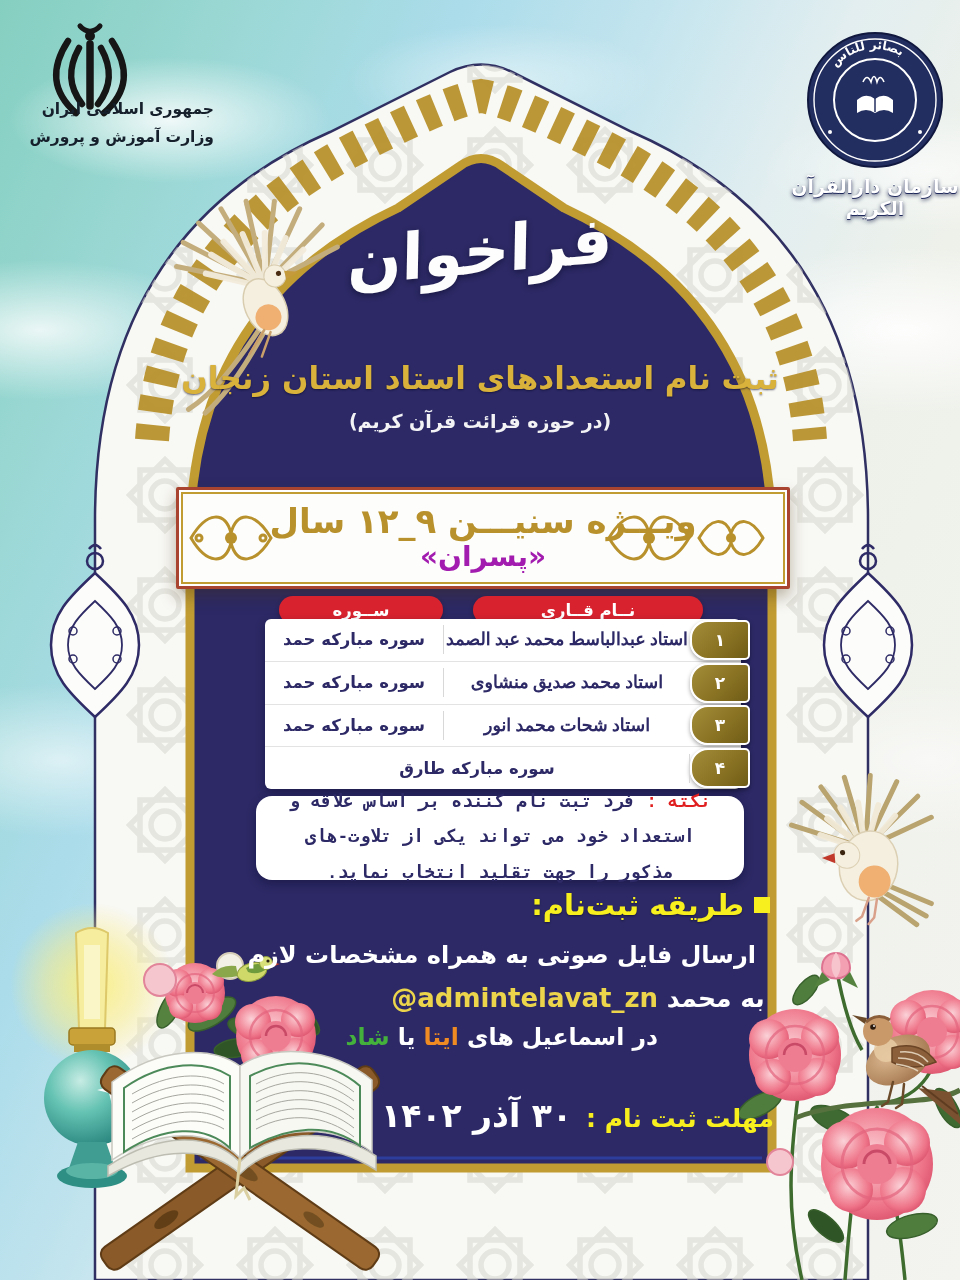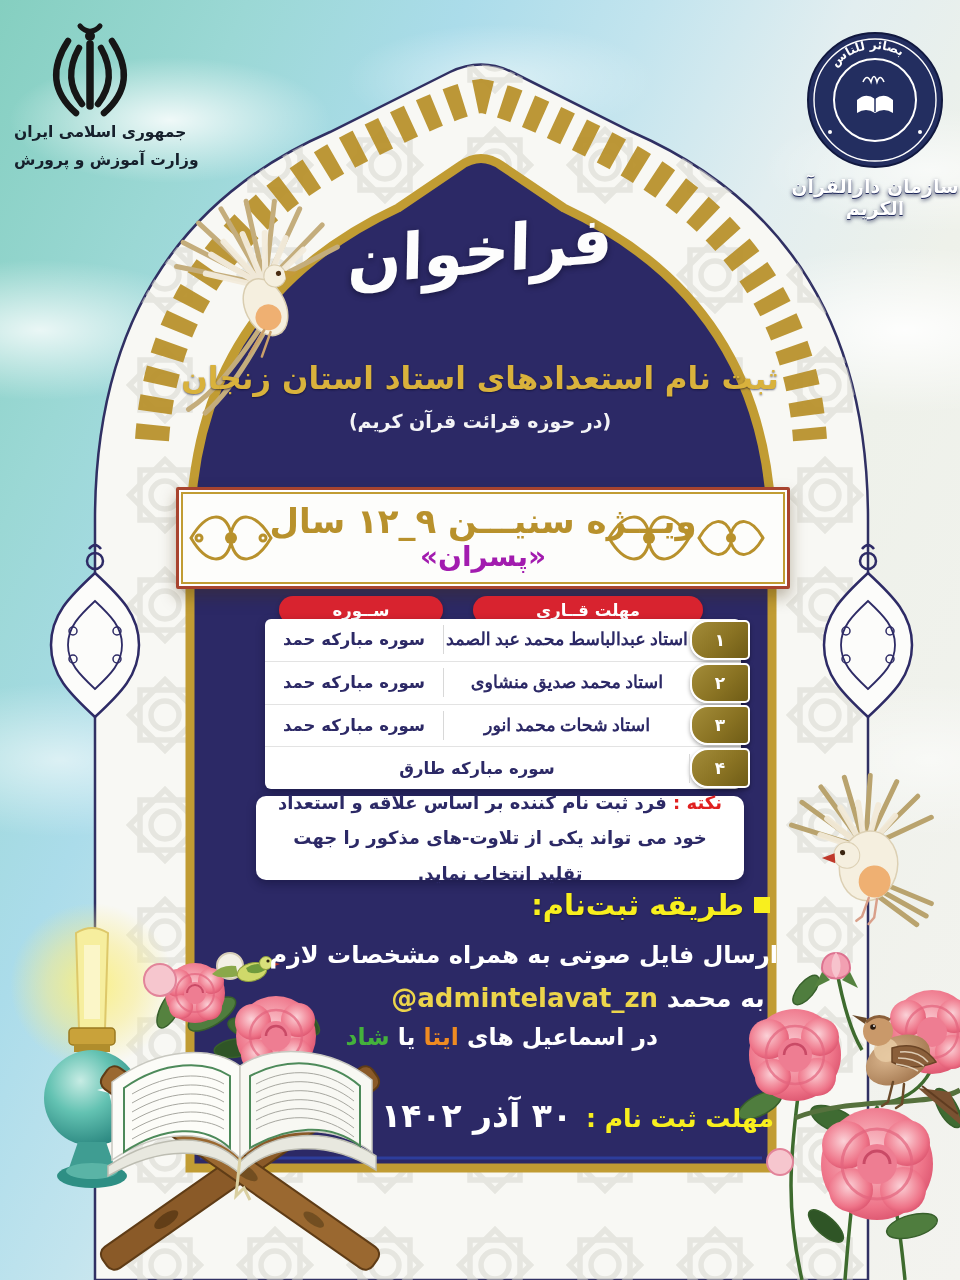--- a/index.html
+++ b/index.html
@@ -13,21 +13,21 @@
       radial-gradient(ellipse 230px 90px at 170px 120px, rgba(255,255,255,.85), rgba(255,255,255,0) 70%),
       radial-gradient(ellipse 260px 100px at 40px 330px, rgba(255,255,255,.8), rgba(255,255,255,0) 70%),
       radial-gradient(ellipse 300px 120px at 905px 330px, rgba(255,255,255,.9), rgba(255,255,255,0) 70%),
       radial-gradient(ellipse 240px 90px at 930px 170px, rgba(255,255,255,.65), rgba(255,255,255,0) 70%),
       radial-gradient(ellipse 220px 80px at 500px 80px, rgba(255,255,255,.5), rgba(255,255,255,0) 70%),
       radial-gradient(ellipse 260px 110px at 60px 760px, rgba(255,255,255,.6), rgba(255,255,255,0) 70%),
       radial-gradient(ellipse 240px 110px at 930px 760px, rgba(255,255,255,.55), rgba(255,255,255,0) 70%);
   }
   .art{position:absolute;inset:0;z-index:2;}
   .txt{position:absolute;z-index:3;direction:rtl;}
-  .ministry{left:14px;top:119px;width:200px;text-align:left;font-size:15.5px;font-weight:bold;color:#16202c;line-height:1.8;}
+  .ministry{left:14px;top:96px;width:200px;text-align:right;font-size:15.5px;font-weight:bold;color:#16202c;line-height:1.8;}
   .org-name{left:776px;top:175px;width:198px;text-align:center;font-size:19px;font-weight:bold;color:#fff;
     text-shadow:0 1px 0 #20295c,0 2px 4px rgba(20,28,70,.8);}
   .main-title{left:230px;top:214px;width:500px;text-align:center;color:#fdfdfd;font-size:64px;font-weight:bold;
     transform:rotate(-5deg) skewX(-6deg);text-shadow:0 2px 6px rgba(0,0,20,.45);}
   .subtitle{left:155px;top:360px;width:650px;text-align:center;color:#d9b23c;font-size:31px;font-weight:bold;white-space:nowrap;
     text-shadow:0 1px 2px rgba(10,10,40,.6);}
   .subnote{left:280px;top:410px;width:400px;text-align:center;color:#f3f3f6;font-size:19px;font-weight:bold;}
   .age-band{left:176px;top:487px;width:608px;height:96px;background:#fdfdfb;border:3px solid #a8442f;border-radius:2px;
     box-shadow:inset 0 0 0 2px #fff, inset 0 0 0 4px #c19c33, 0 8px 16px rgba(70,50,15,.35);
     display:flex;flex-direction:column;align-items:center;justify-content:center;}
@@ -45,29 +45,29 @@
     box-shadow:0 4px 10px rgba(10,10,40,.4);display:flex;flex-direction:column;}
   .trow{flex:1;display:flex;align-items:center;border-bottom:1px solid #e3e3e3;}
   .trow:last-child{border-bottom:none;}
   .tbadge{width:56px;height:36px;margin-left:0;margin-right:-9px;flex:0 0 auto;
     background:linear-gradient(135deg,#a38c39 0%,#8a7323 55%,#6f5c16 100%);
     border:2.5px solid #fff;border-radius:18px 5px 5px 18px;box-shadow:0 2px 4px rgba(0,0,0,.35);
     display:flex;align-items:center;justify-content:center;color:#fff;font-size:17px;font-weight:bold;}
   .tname{width:246px;flex:0 0 auto;text-align:center;font-size:17.5px;font-weight:bold;color:#2c2966;white-space:nowrap;font-family:Liberation Serif, serif;}
   .tsep{width:1px;height:70%;background:#d8d8d8;flex:0 0 auto;}
   .tsurah{flex:1;text-align:center;font-size:16.5px;font-weight:bold;color:#2c2966;white-space:nowrap;}
-  .note-card{left:256px;top:796px;width:488px;height:84px;background:#fff;border-radius:10px;
+  .note-card{left:256px;top:796px;width:488px;height:84px;background:#fff;border-radius:16px;
     box-shadow:0 4px 10px rgba(10,10,40,.4);display:flex;align-items:center;justify-content:center;
-    padding:4px 18px;box-sizing:border-box;}
+    padding:4px 18px;box-sizing:border-box;font-family:Liberation Mono, monospace;}
   .note-card p{margin:0;text-align:center;font-size:18px;font-weight:bold;color:#2c2966;line-height:1.95;}
   .note-card .nlabel{color:#e02020;}
   .reg-heading{left:430px;top:888px;width:340px;display:flex;direction:rtl;align-items:center;justify-content:flex-start;gap:10px;
     color:#f8ef1e;font-size:29px;font-weight:bold;text-shadow:0 1px 2px rgba(0,0,0,.4);}
   .bullet{width:16px;height:16px;background:#f8ef1e;flex:0 0 auto;}
-  .reg-l1{left:378px;top:941px;width:400px;text-align:center;color:#fff;font-size:24px;font-weight:bold;white-space:nowrap;}
+  .reg-l1{left:356px;top:941px;width:400px;text-align:center;color:#fff;font-size:24px;font-weight:bold;white-space:nowrap;}
   .reg-l2{left:378px;top:983px;width:400px;text-align:center;color:#fff;font-size:25px;font-weight:bold;white-space:nowrap;}
   .reg-l2 .handle{color:#ecd54b;font-size:26px;}
   .reg-l3{left:348px;top:1023px;width:310px;text-align:center;color:#fff;font-size:23.5px;font-weight:bold;white-space:nowrap;}
   .reg-l3 .app1{color:#ef8b22;}
   .reg-l3 .app2{color:#44b13c;}
   .deadline{left:380px;top:1096px;width:395px;display:flex;direction:rtl;align-items:baseline;justify-content:center;gap:14px;white-space:nowrap;}
   .deadline .dl{color:#f8ef1e;font-size:25px;font-weight:bold;}
   .deadline .dd{color:#fff;font-size:33px;font-weight:bold;letter-spacing:1px;}
 </style>
 </head>
@@ -431,21 +431,21 @@
         <circle cx="46" cy="35" r="6" fill="#b8912c" stroke="none"></circle>
         <path d="M96,35 C108,14 122,14 128,30 C134,14 148,14 160,35 C148,56 134,56 128,40 C122,56 108,56 96,35 Z"></path>
         <circle cx="128" cy="35" r="5" fill="#b8912c" stroke="none"></circle>
       </g>
     </svg>
     <div class="l1">ویـــژه سنیـــن ۹_۱۲ سال</div>
     <div class="l2">«پسران»</div>
   </div>
 
   <div class="txt rtable">
-    <div class="thead name">مهلت قــاری</div>
+    <div class="thead name">نــام قــاری</div>
     <div class="thead surah">ســوره</div>
     <div class="tcard">
       <div class="trow">
         <div class="tbadge">
             <span>۱</span>
           </div>
         <div class="tname">استاد عبدالباسط محمد عبد الصمد</div>
         <div class="tsep"></div>
         <div class="tsurah">سوره مبارکه حمد</div>
       </div>

